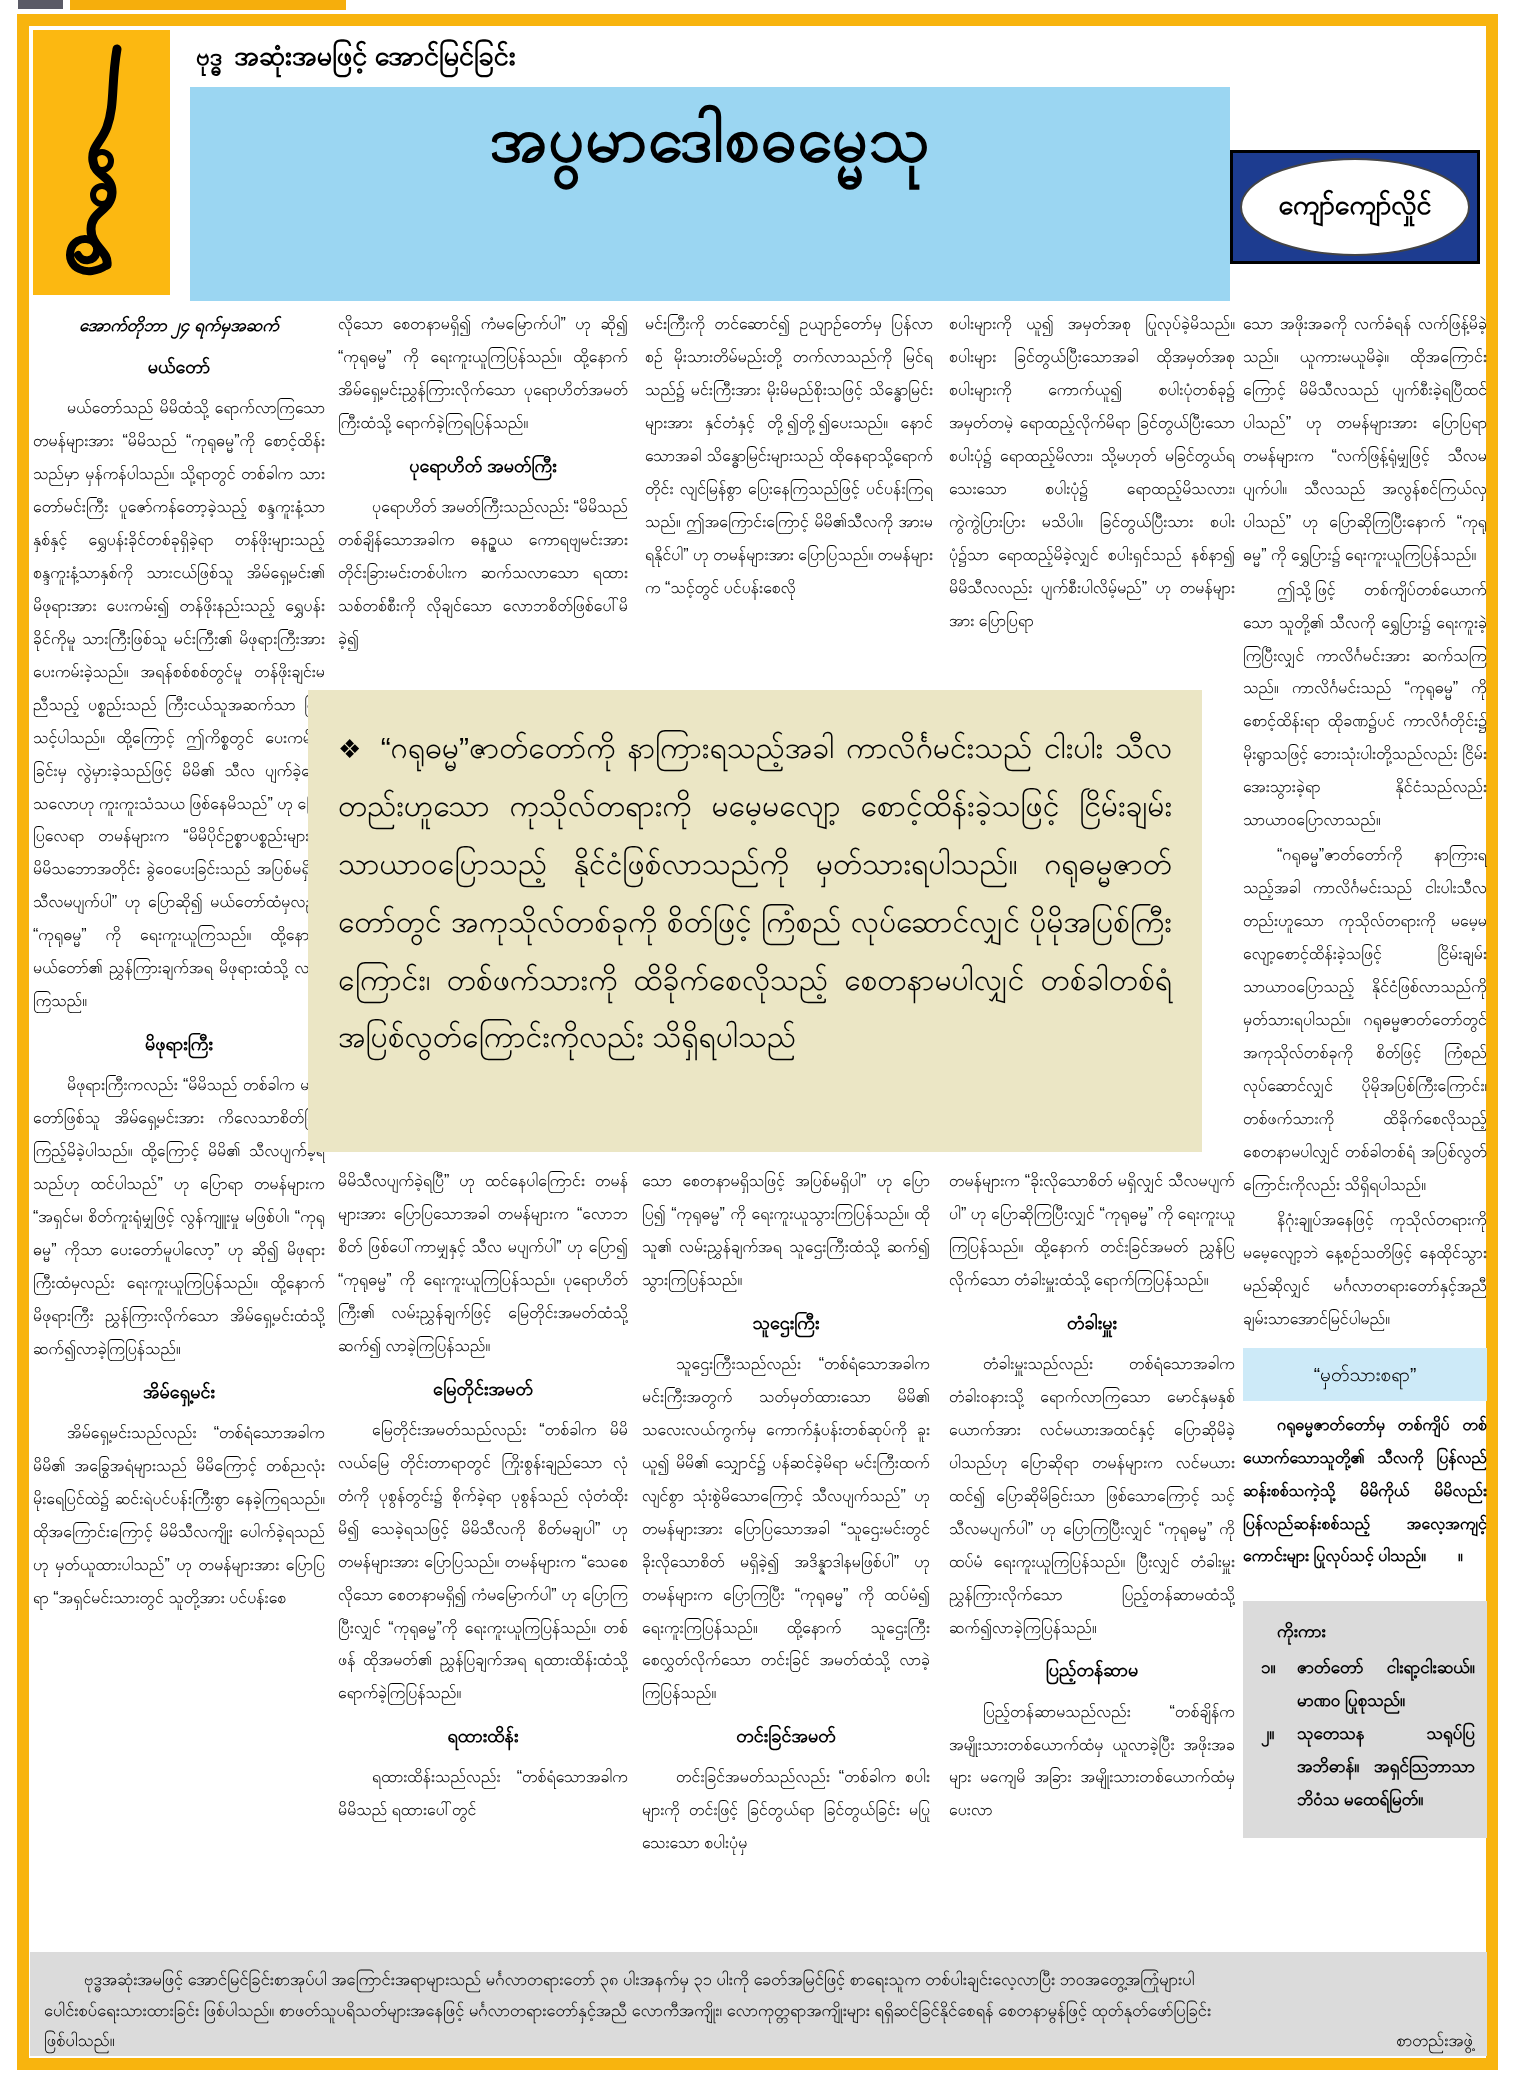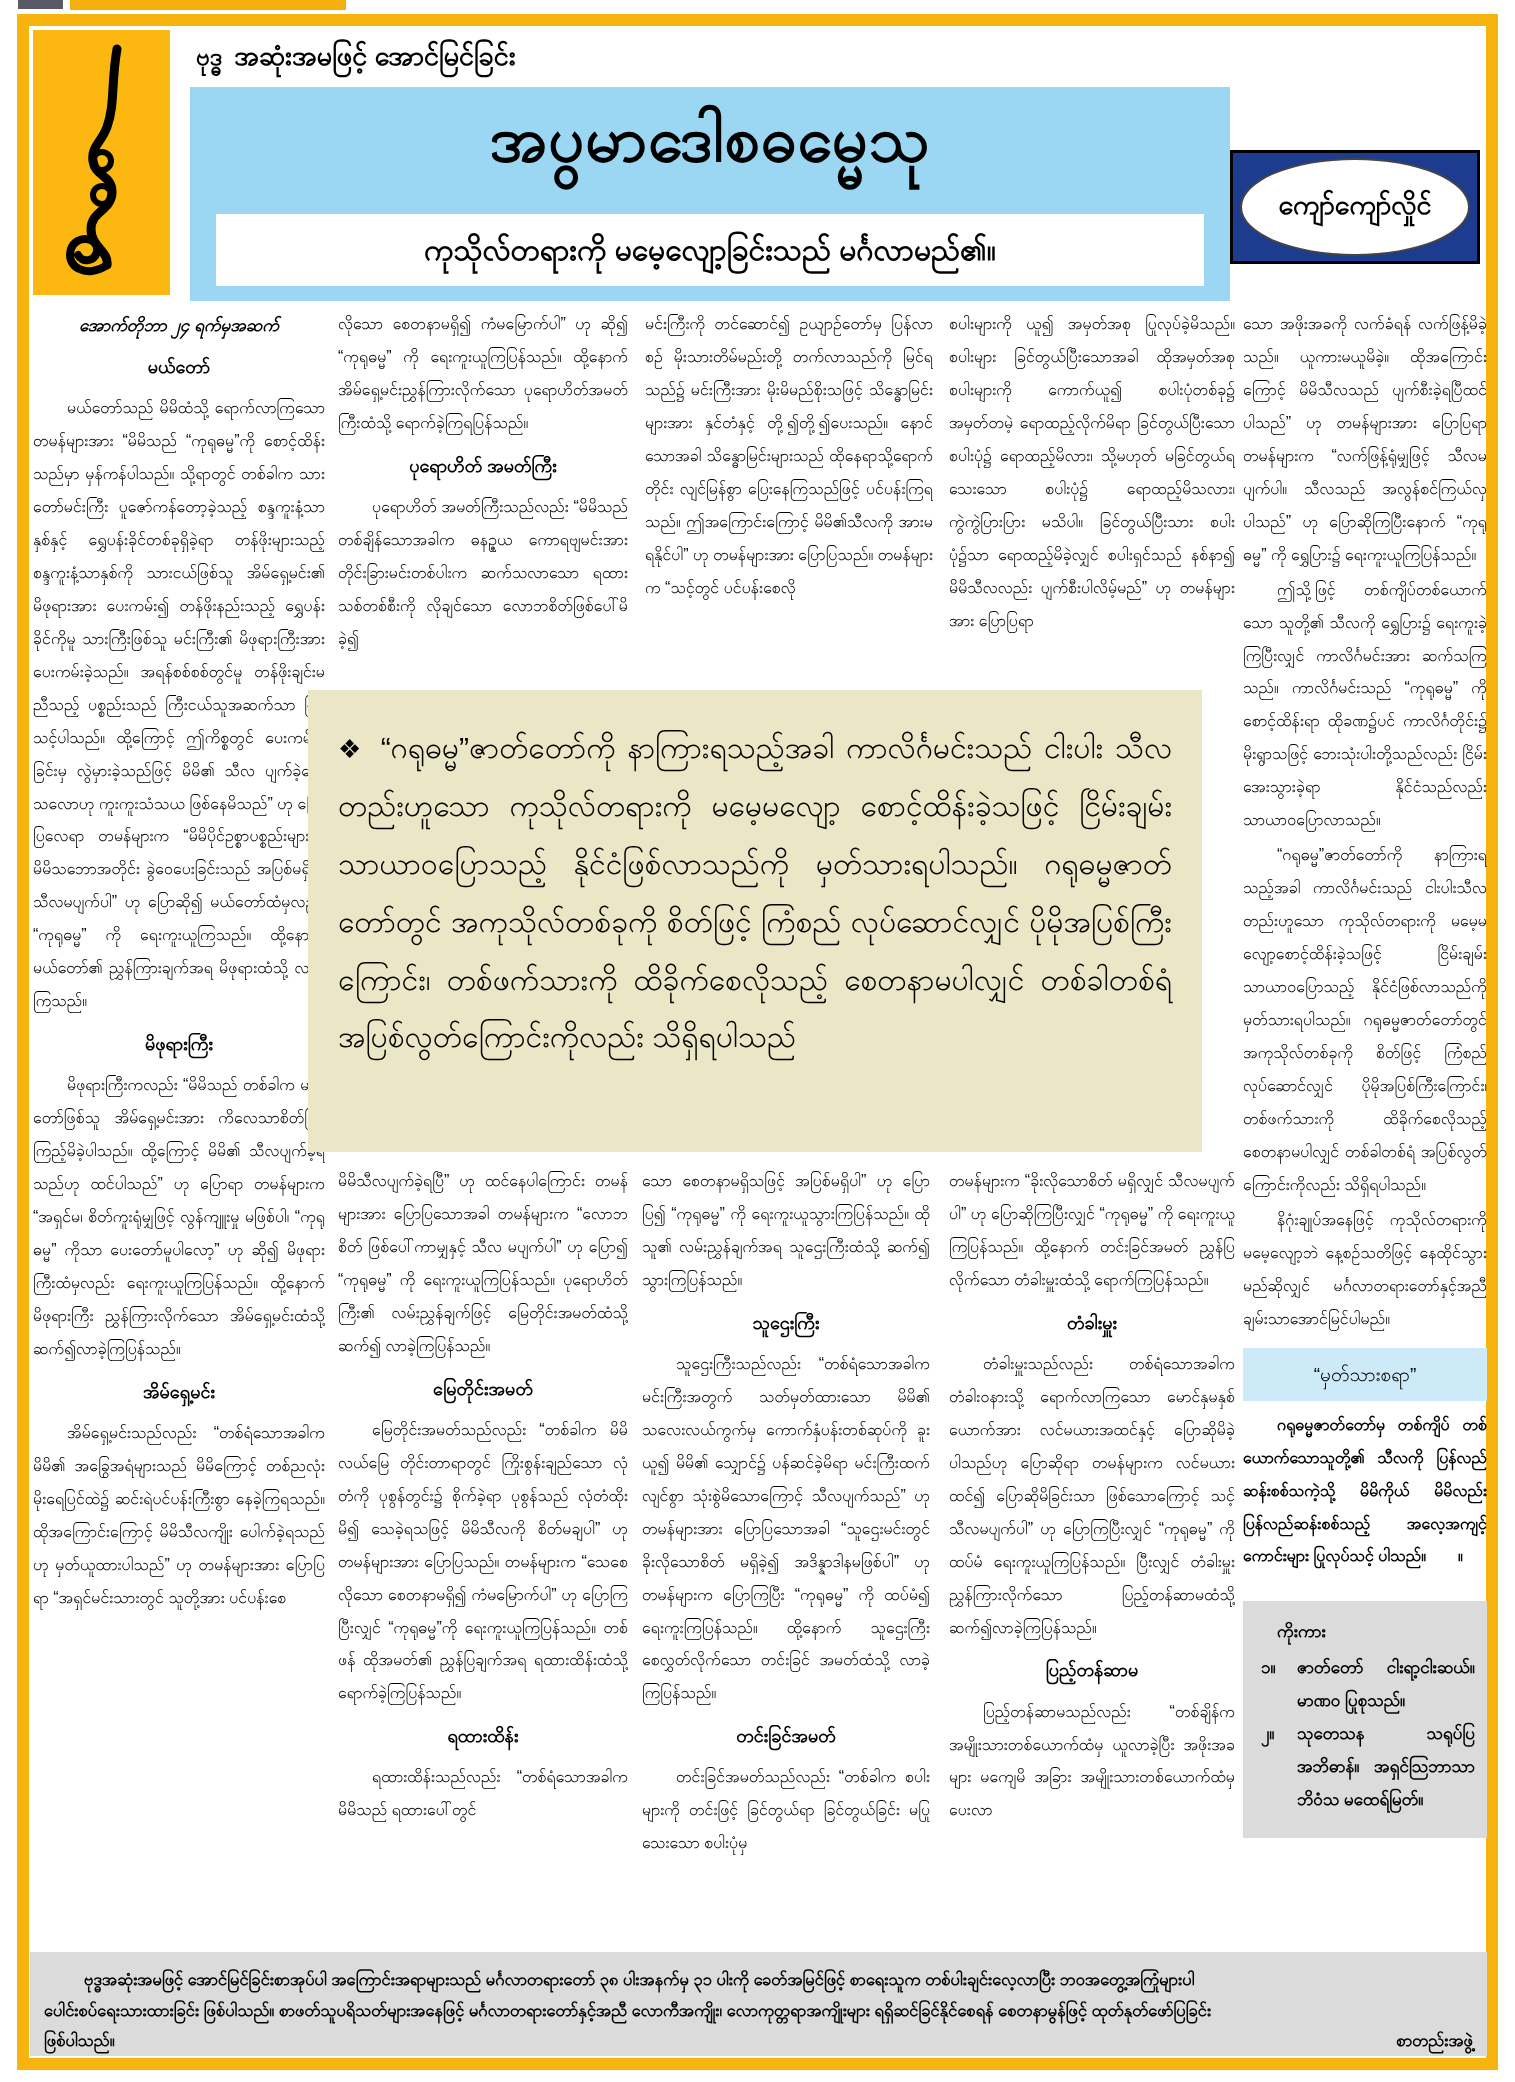--- a/index.html
+++ b/index.html
@@ -41,21 +41,21 @@
               padding:7px 0;margin:12px 0 8px 0;}
   .note-body{font-weight:bold;}
   .refs{background:#dbdbdb;padding:14px 12px 22px 18px;margin-top:28px;
         font-weight:bold;font-size:17px;line-height:1.95;}
   .refs-heading{margin:0 0 2px 16px;}
   .ref-item{display:flex;}
   .ref-num{width:36px;flex:none;}
   .ref-text{flex:1;}
   
   .footer{left:30px;top:1952px;width:1429px;height:80px;background:#dbdbdb;
-          padding:12px 14px;font-weight:bold;font-size:16.5px;line-height:1.85;overflow:hidden;}
+          padding:12px 14px;font-weight:normal;font-size:16.5px;line-height:1.85;overflow:hidden;}
   .footer-line1{text-indent:40px;}
   .footer-line3{display:flex;justify-content:space-between;}
   .calli{display:block;}
 </style>
 </head>
 <body>
 
 <div class="page">
 
   <div class="abs artifact-gray"></div>
@@ -72,21 +72,20 @@
       </g>
     </svg>
   </div>
 
   <div class="abs kicker">
     <span class="kicker-logo">ဗုဒ္ဓ</span><span>အဆုံးအမဖြင့် အောင်မြင်ခြင်း</span>
   </div>
 
   <div class="abs title-box">
     <div class="title">အပွမာဒေါစဓမ္မေသု</div>
-    <div class="subtitle">ကုသိုလ်တရားကို မမေ့လျော့ခြင်းသည် မင်္ဂလာမည်၏။</div>
   </div>
 
   <div class="abs stamp">
     <div class="stamp-ellipse">ကျော်ကျော်လှိုင်</div>
   </div>
 
   <div class="col" style="left:33px;top:308px;width:292px;height:1640px;">
     <p class="dateline">အောက်တိုဘာ ၂၄ ရက်မှအဆက်</p>
     <h4 class="subhead-first">မယ်တော်</h4>
     <p>မယ်တော်သည် မိမိထံသို့ ရောက်လာကြသော တမန်များအား “မိမိသည် “ကုရုဓမ္မ”ကို စောင့်ထိန်းသည်မှာ မှန်ကန်ပါသည်။ သို့ရာတွင် တစ်ခါက သားတော်မင်းကြီး ပူဇော်ကန်တော့ခဲ့သည့် စန္ဒကူးနံ့သာနှစ်နှင့် ရွှေပန်းခိုင်တစ်ခုရှိခဲ့ရာ တန်ဖိုးများသည့် စန္ဒကူးနံ့သာနှစ်ကို သားငယ်ဖြစ်သူ အိမ်ရှေ့မင်း၏ မိဖုရားအား ပေးကမ်း၍ တန်ဖိုးနည်းသည့် ရွှေပန်းခိုင်ကိုမူ သားကြီးဖြစ်သူ မင်းကြီး၏ မိဖုရားကြီးအား ပေးကမ်းခဲ့သည်။ အရန်စစ်စစ်တွင်မူ တန်ဖိုးချင်းမညီသည့် ပစ္စည်းသည် ကြီးငယ်သူအဆက်သာ ဖြစ်သင့်ပါသည်။ ထို့ကြောင့် ဤကိစ္စတွင် ပေးကမ်းခဲ့ခြင်းမှ လွဲမှားခဲ့သည်ဖြင့် မိမိ၏ သီလ ပျက်ခဲ့လေသလောဟု ကူးကူးသံသယ ဖြစ်နေမိသည်” ဟု ပြောပြလေရာ တမန်များက “မိမိပိုင်ဥစ္စာပစ္စည်းများကို မိမိသဘောအတိုင်း ခွဲဝေပေးခြင်းသည် အပြစ်မရှိပါ၊ သီလမပျက်ပါ” ဟု ပြောဆို၍ မယ်တော်ထံမှလည်း “ကုရုဓမ္မ” ကို ရေးကူးယူကြသည်။ ထို့နောက် မယ်တော်၏ ညွှန်ကြားချက်အရ မိဖုရားထံသို့ လာခဲ့ကြသည်။</p>

